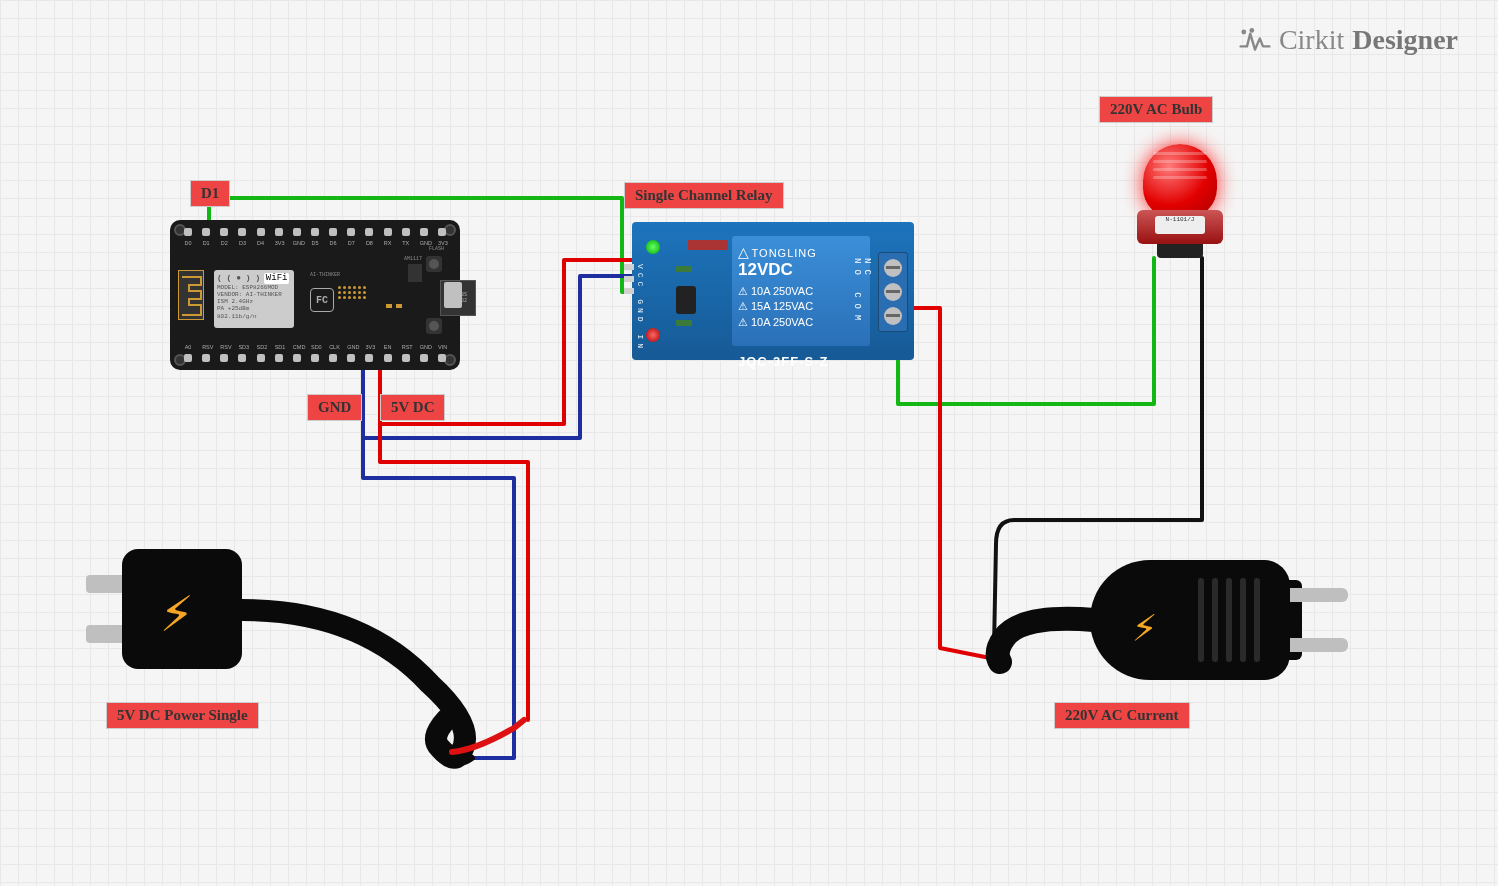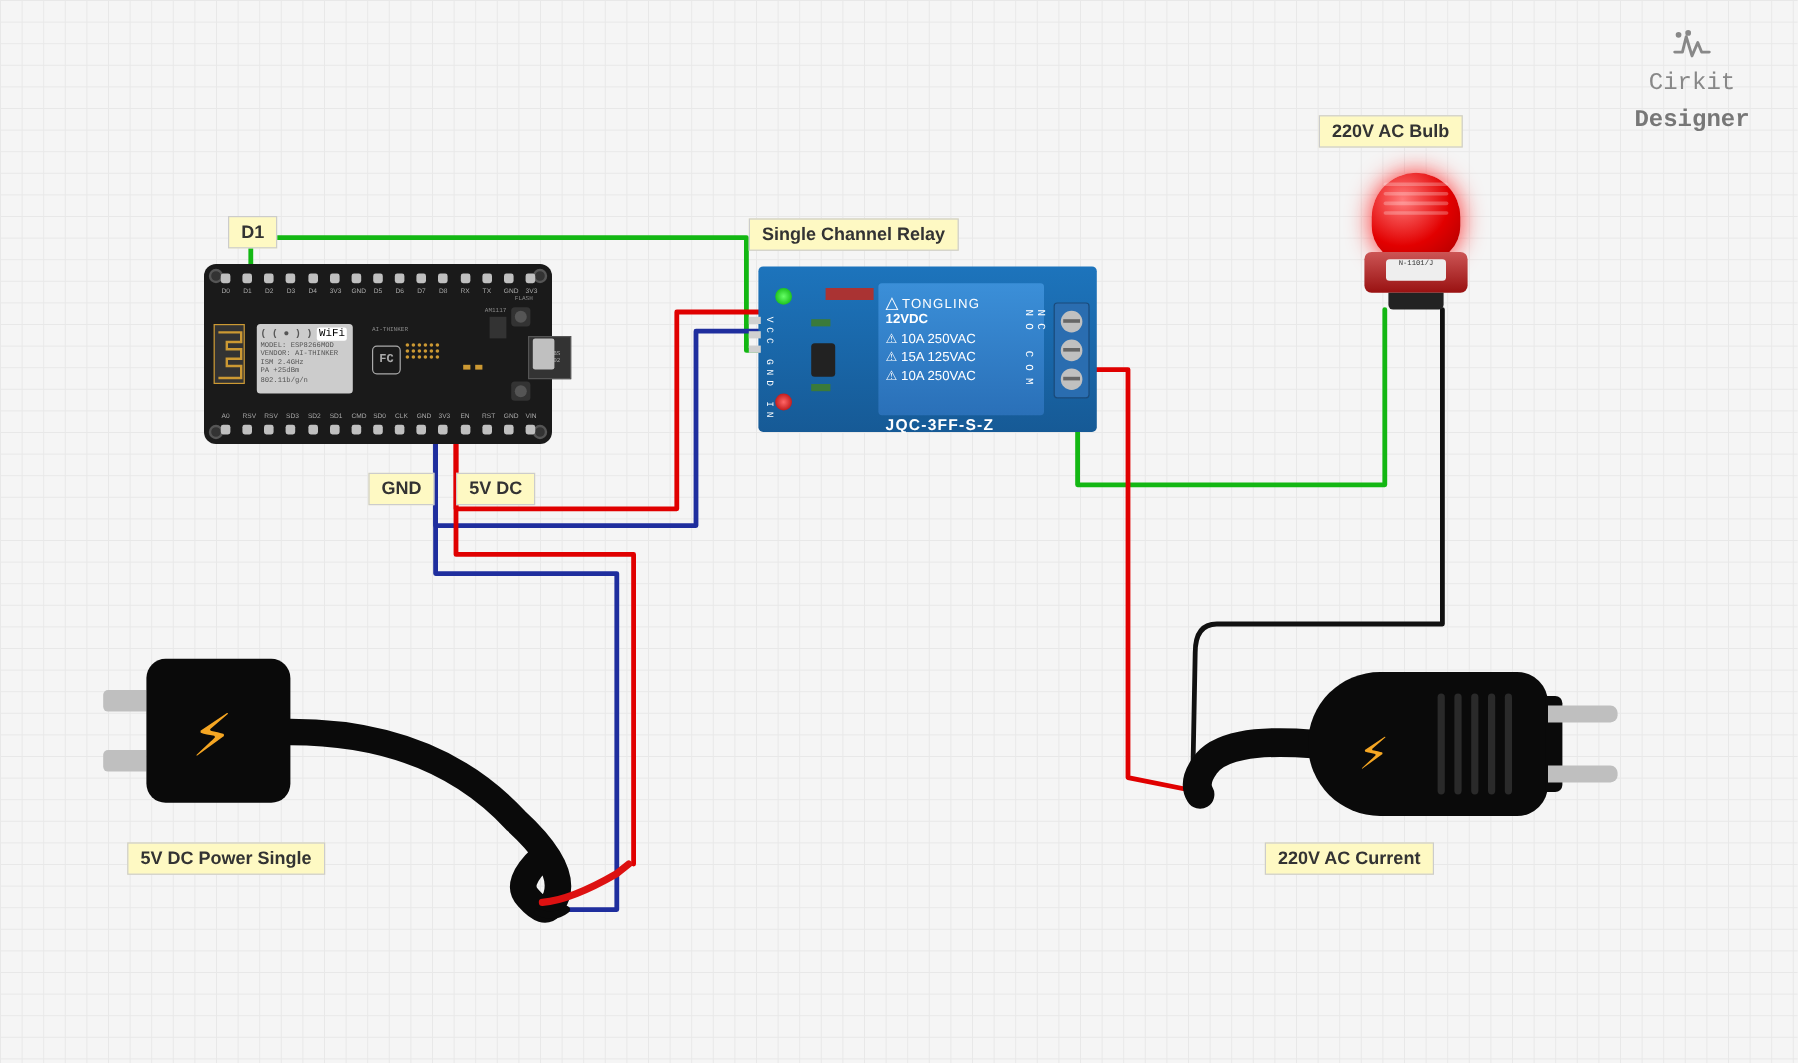--- a/index.html
+++ b/index.html
@@ -12,40 +12,39 @@
     linear-gradient(90deg, #e8e8e8 1px, transparent 1px);
   background-size: 18px 18px;
   position: relative;
   font-family: 'Courier New', monospace;
   overflow: hidden;
 }
 .brand {
   position: absolute;
   top: 24px;
   right: 40px;
-  font-family: Liberation Mono, monospace;
-  font-size: 20px;
+  font-family: Liberation Serif, serif;
+  font-size: 28px;
   color: #888;
   display: flex;
   align-items: center;
   gap: 8px;
-  flex-direction: column;
 }
 .brand .brand-icon {
   width: 32px;
   height: 26px;
 }
 .brand .light { font-weight: 400; }
 .brand .bold { font-weight: 700; color: #777; }
 .label {
   position: absolute;
-  background: #fef9c3;
+  background: #ef4444;
   border: 1px solid #ccc;
   padding: 4px 10px;
-  font-family: Liberation Sans, sans-serif;
+  font-family: Liberation Serif, serif;
   font-size: 15px;
   font-weight: 600;
   color: #333;
   white-space: nowrap;
 }
 svg.canvas {
   position: absolute;
   top: 0; left: 0;
   width: 1498px;
   height: 886px;
@@ -322,21 +321,21 @@
     </div>
   <span class="pin-text">VCC GND IN</span>
   <div class="led-g"></div>
   <div class="led-r"></div>
   <div class="diode"></div>
   <div class="transistor"></div>
   <div class="resistor r1"></div>
   <div class="resistor r2"></div>
   <div class="cube">
     <span class="tri">△</span> <span class="brand-r">TONGLING</span><br>
-    <b style="font-size:11px;">12VDC</b>
+    <b style="font-size:17px;">12VDC</b>
     <div class="spec" id="relay-specs">⚠ 10A 250VAC<br>⚠ 15A 125VAC<br>⚠ 10A 250VAC</div>
     <div class="model">JQC-3FF-S-Z</div>
   </div>
   <span class="term-lbl">NO COM NC</span>
   <div class="terminal">
     <div class="screw"></div>
       <div class="screw"></div>
       <div class="screw"></div>
   </div>
 </div>

